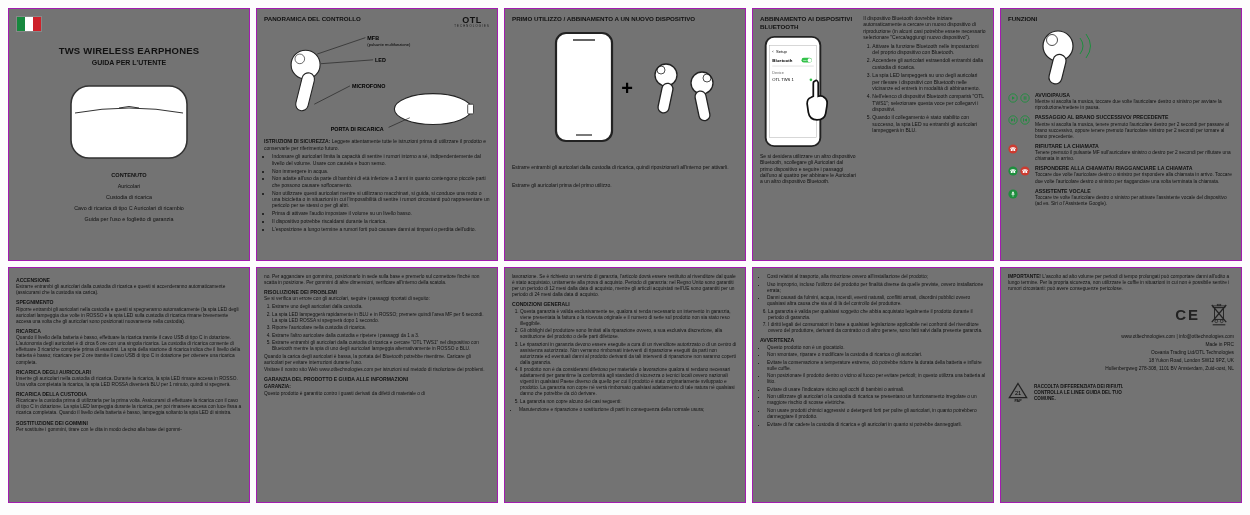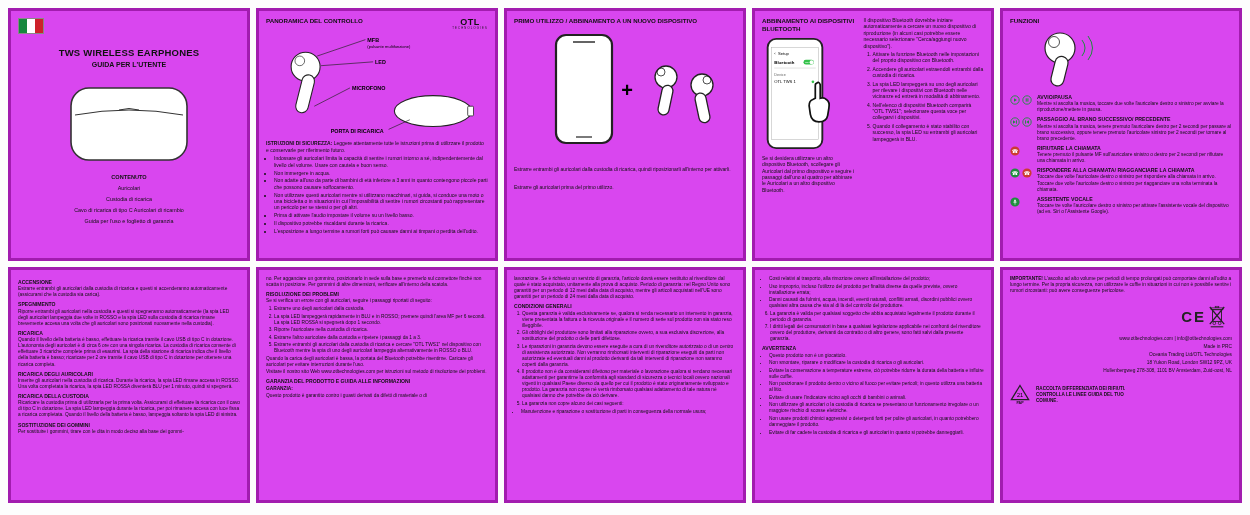--- a/index.html
+++ b/index.html
@@ -1,18 +1,18 @@
 <!DOCTYPE html>
 <html><head>
 <meta charset="utf-8">
 <style>
 *{margin:0;padding:0;box-sizing:border-box}
 body{width:1250px;height:515px;font-family:"Liberation Sans","DejaVu Sans",sans-serif;color:#111;background:#ededed}
 .sheet{width:1250px;height:515px;padding:8px;display:grid;grid-template-columns:repeat(5,1fr);grid-template-rows:253px 236px;gap:6px;background:#fdfdfd}
-.panel{border:3px solid #a21caf;background:#d946ef;padding:6px 7px;overflow:hidden;position:relative;font-size:5px;line-height:1.28}
+.panel{border:1px solid #a21caf;background:#737373;padding:6px 7px;overflow:hidden;position:relative;font-size:5px;line-height:1.28}
 .ph{font-size:6.2px;font-weight:bold;margin-bottom:3px}
 p{margin-bottom:2px}
 ul{list-style:disc;margin-left:8px}
 ol{margin-left:9px}
 li{margin-bottom:1.5px}
 b,.bld{font-weight:bold}
 svg{display:block}
 svg text{font-family:inherit}
 
 .cover{text-align:center}
@@ -45,21 +45,21 @@
 .fnicon{flex:none;width:23px;display:flex;gap:1.5px;padding-top:1px}
 .fntitle{font-weight:bold;font-size:5.2px;margin-bottom:.5px}
 .fndesc{font-size:4.8px;margin-bottom:0}
 .fn-ill{margin:0 0 4px 14px}
 
 .bp{font-size:4.8px;line-height:1.26}
 .bp h4{font-size:5.1px;font-weight:bold;margin:3px 0 1px}
 .bp p{margin-bottom:1.5px}
 .bp ol{margin-left:8px}.bp ul{margin-left:7px}
 
-.certs{display:flex;justify-content:flex-end;align-items:center;gap:2px;margin:10px 6px 8px 0}
+.certs{display:flex;justify-content:flex-end;align-items:center;gap:10px;margin:10px 6px 8px 0}
 .ce{font-size:15px;font-weight:bold;letter-spacing:2px;color:#222;line-height:1}
 .meta{text-align:right}
 .meta p{margin-bottom:2px}
 .recycle{display:flex;gap:6px;align-items:center;margin-top:10px}
 .pap{text-align:center;line-height:1}
 .pap .pl{font-size:3.6px;font-weight:bold;margin-top:1px}
 .rtext{font-weight:bold;font-size:4.6px;width:110px;line-height:1.25}
 </style>
 </head>
 <body>

